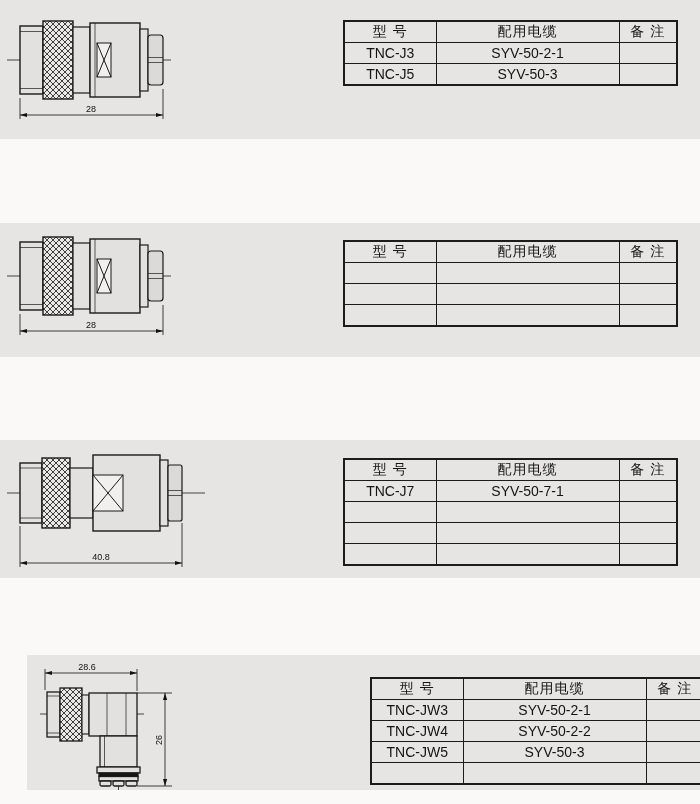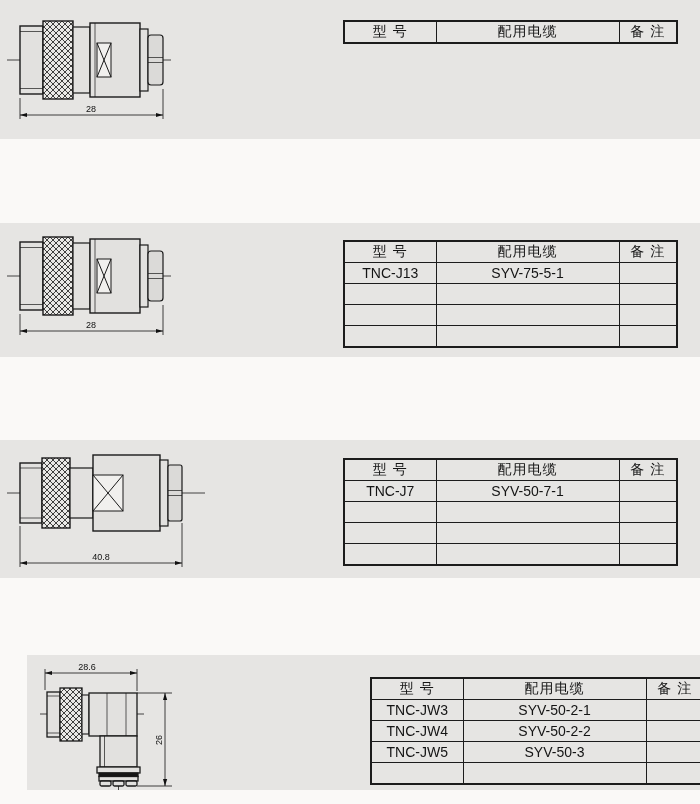--- a/index.html
+++ b/index.html
@@ -78,20 +78,30 @@
           <col class="col-remark">
         </colgroup>
       <thead>
           <tr>
         <th>型  号</th>
         <th>配用电缆</th>
         <th>备  注</th>
       </tr>
         </thead>
       <tbody>
+        <tr>
+          <td>TNC-J3</td>
+          <td>SYV-50-2-1</td>
+          <td></td>
+        </tr>
+        <tr>
+          <td>TNC-J5</td>
+          <td>SYV-50-3</td>
+          <td></td>
+        </tr>
       </tbody>
     </table>
   </div>
 
   <div class="band" id="band2">
     <svg class="drawing" style="left:5px;top:5px;" width="170" height="115" viewBox="0 0 170 115">
       <defs>
         <pattern id="k2" width="6" height="6" patternUnits="userSpaceOnUse">
           <rect width="6" height="6" fill="#e9e8e6"></rect>
           <path d="M0,0 L6,6 M6,0 L0,6" stroke="#2b2b2b" stroke-width="0.9"></path>
@@ -131,25 +141,20 @@
           <col class="col-remark">
         </colgroup>
       <thead>
           <tr>
         <th>型  号</th>
         <th>配用电缆</th>
         <th>备  注</th>
       </tr>
         </thead>
       <tbody>
-        <tr>
-          <td>TNC-J13</td>
-          <td>SYV-75-5-1</td>
-          <td></td>
-        </tr>
         <tr>
           <td></td>
           <td></td>
           <td></td>
         </tr>
         <tr>
           <td></td>
           <td></td>
           <td></td>
         </tr>

